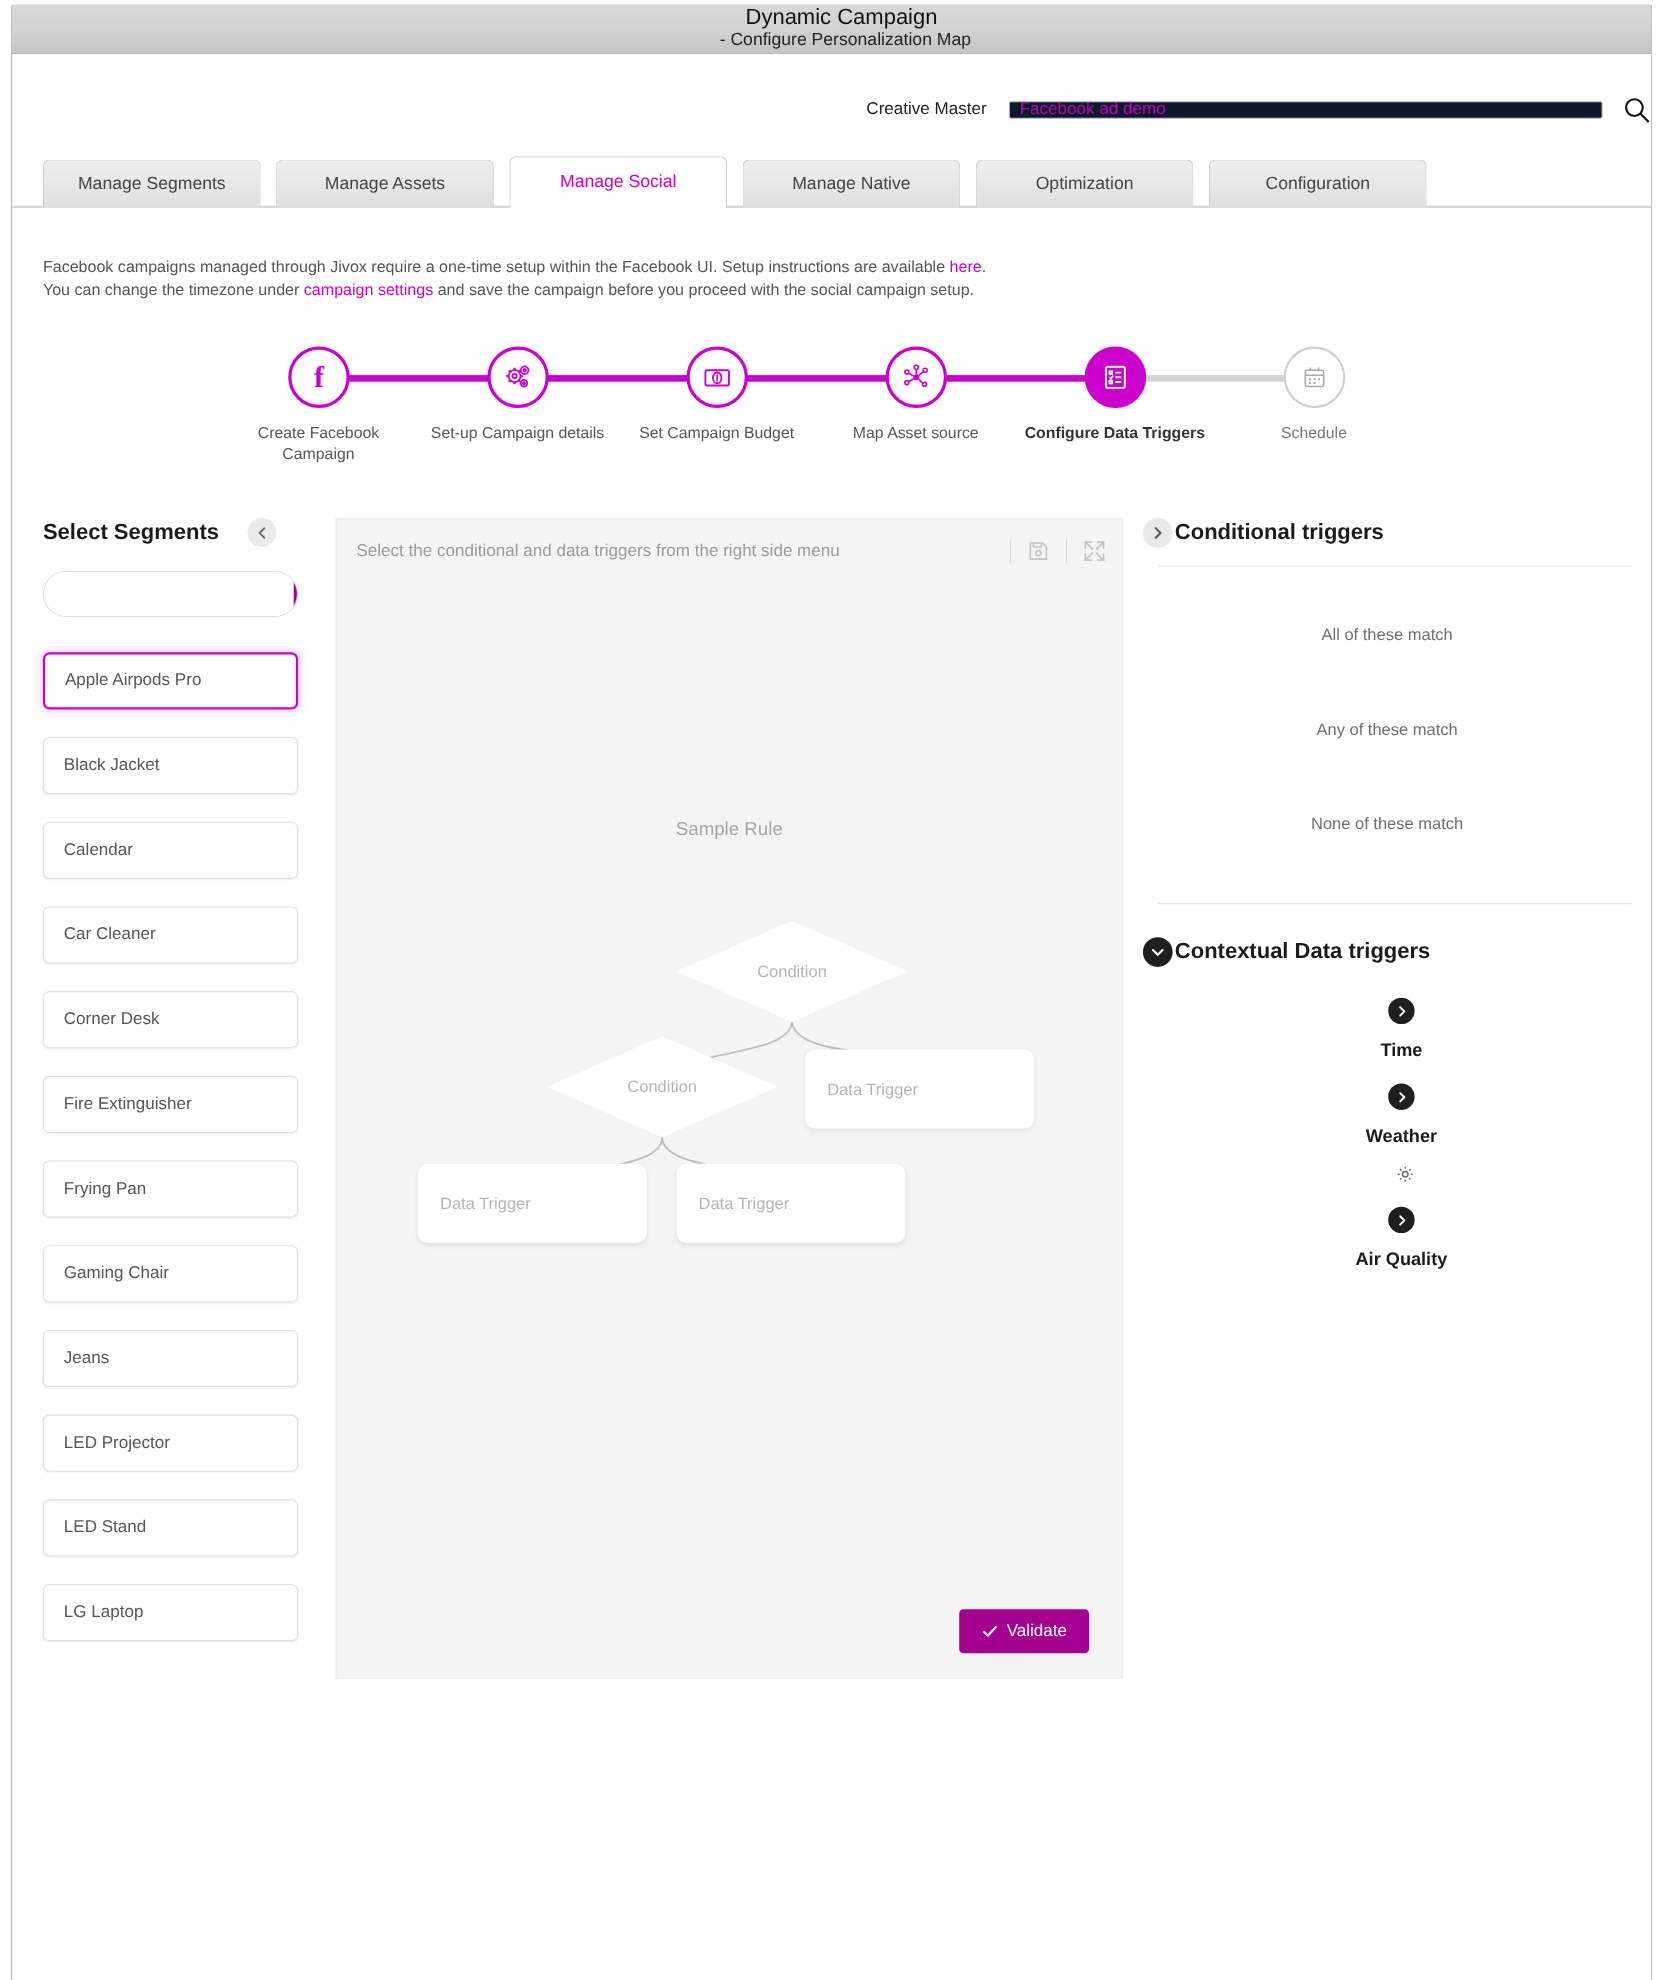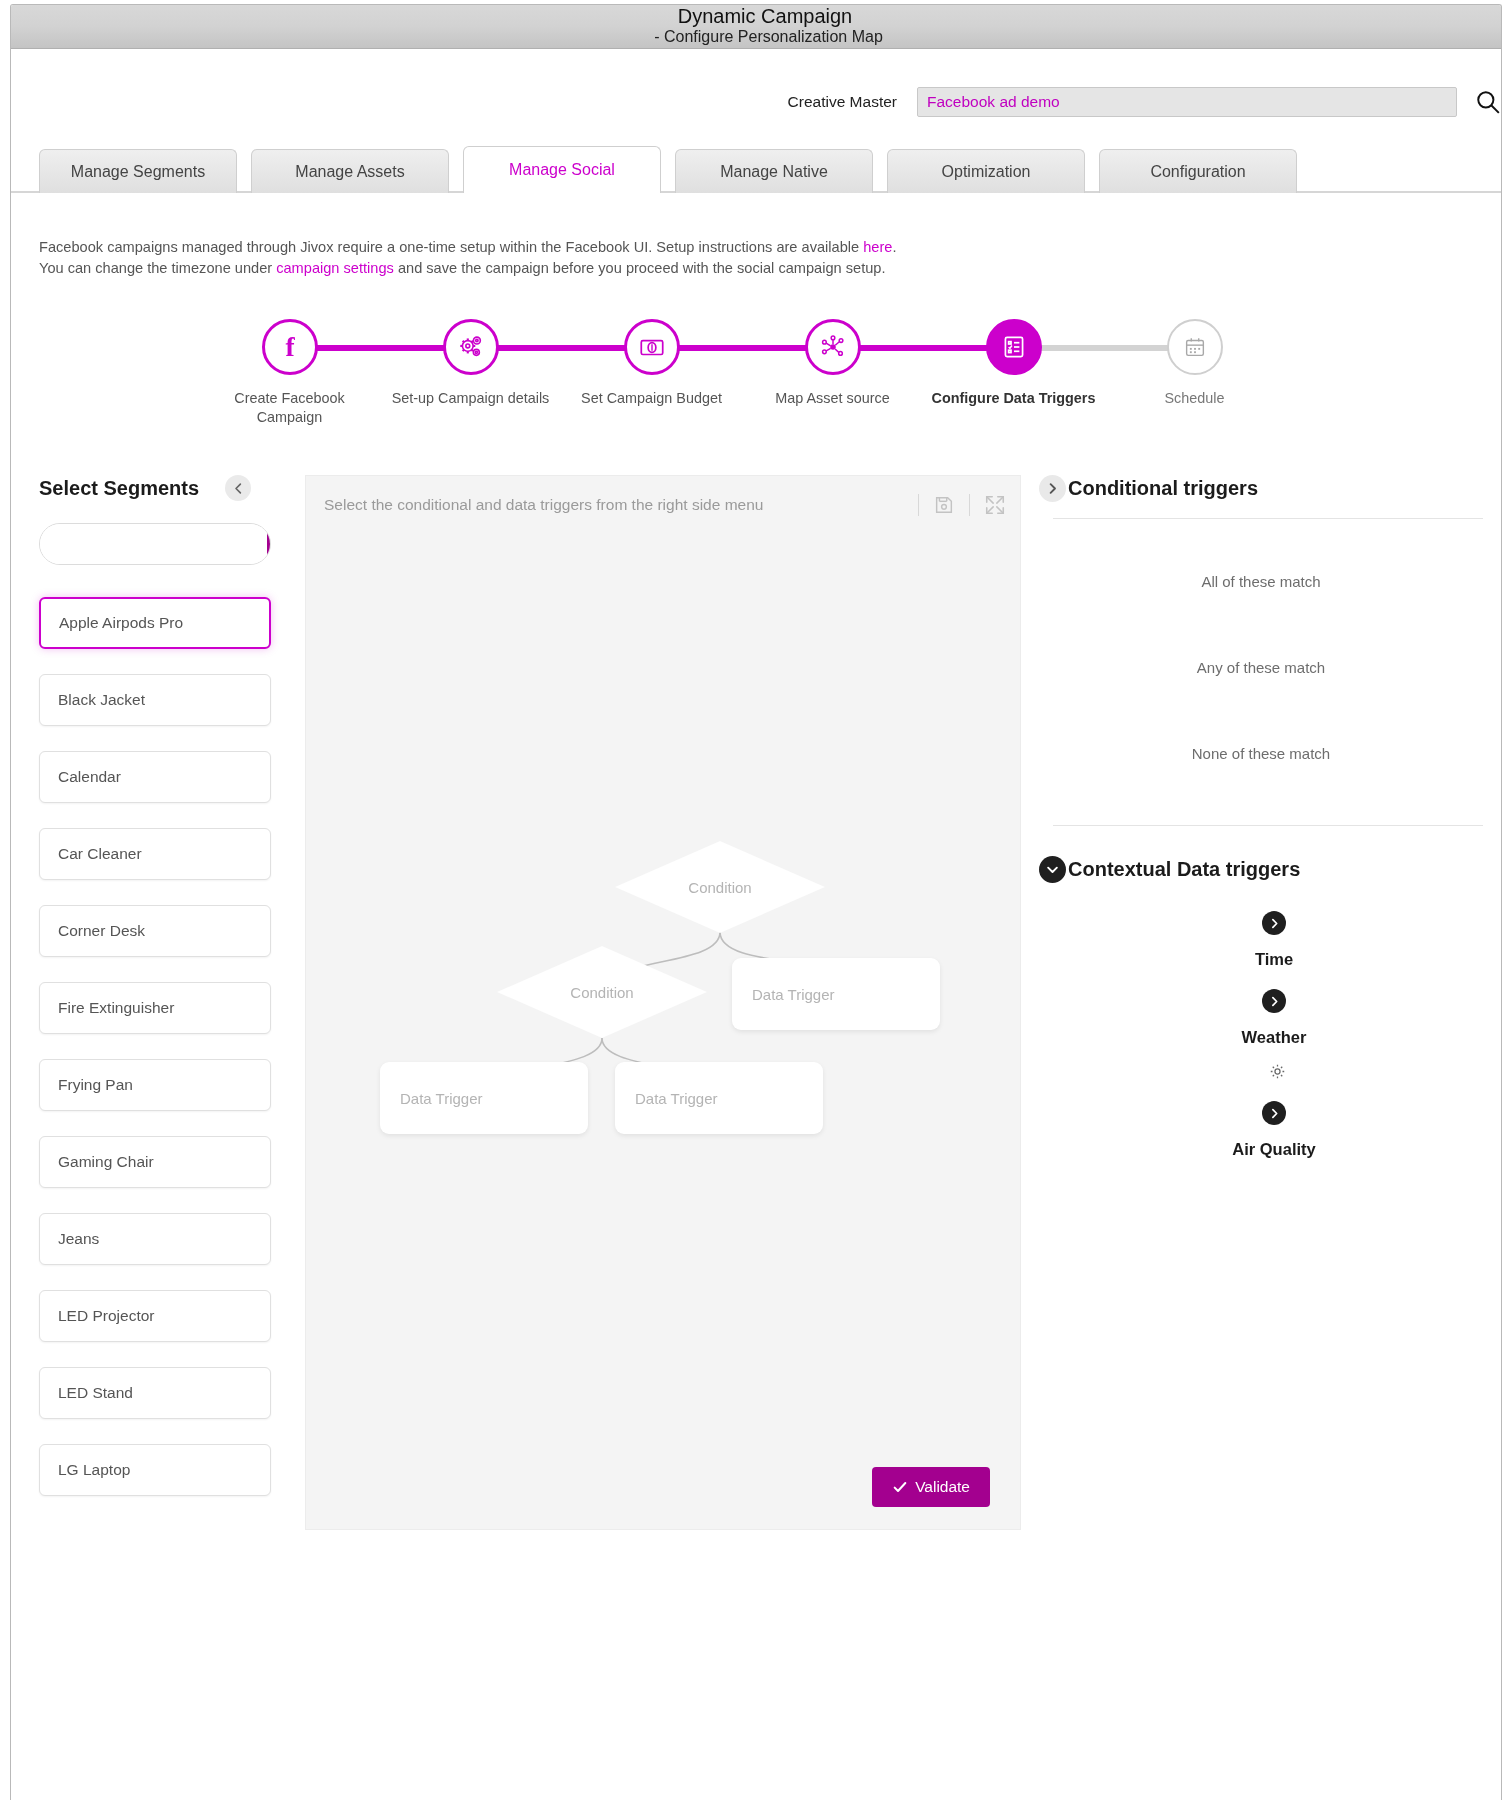--- a/index.html
+++ b/index.html
@@ -28,23 +28,23 @@
     padding-left:18px;
     flex-direction:column;
   }
   #titlebar .t-main { font-size:20px; color:#111; }
   #titlebar .t-sub  { font-size:16px; color:#222; margin-left:7px; }
 
   
   .cm-row { display:flex; align-items:center; padding:38px 0 0 28px;justify-content:flex-end; }
   .cm-label { font-size:15.5px; color:#222; }
   .cm-input {
-    margin-left:20px; width:540px; height:30px;
+    margin-left:20px; width:540px; height:16px;
     border:1px solid #c8c8c8; border-radius:2px;
-    background:#e5e5e5; color:#c000c0; font-size:15.5px;
+    background:#0f172a; color:#c000c0; font-size:15.5px;
     padding:0 9px; font-family:"Liberation Sans", sans-serif;
   }
   .cm-search { margin-left:18px; width:26px; height:26px; cursor:pointer; }
 
   
   #tabs {
     margin-top:30px; padding-left:28px;
     display:flex; align-items:flex-end; gap:14px;
     border-bottom:2px solid #d6d6d6; height:46px;
     position:relative;
@@ -441,20 +441,21 @@
                   <line x1="21" y1="3" x2="14" y2="10"></line>
                 <polyline points="3,15 3,21 9,21"></polyline>
                   <line x1="3" y1="21" x2="10" y2="14"></line>
                 <polyline points="21,15 21,21 15,21"></polyline>
                   <line x1="21" y1="21" x2="14" y2="14"></line>
               </svg>
             </span>
           </span>
         </div>
 
+        <div class="sample-rule">Sample Rule</div>
 
         <svg id="edges">
           <path d="M414,456 C414,492 296,480 296,516" fill="none" stroke="#bdbdbd" stroke-width="1.6"></path>
           <path d="M414,456 C414,492 530,480 530,502" fill="none" stroke="#bdbdbd" stroke-width="1.6"></path>
           <path d="M296,562 C296,596 180,586 180,620" fill="none" stroke="#bdbdbd" stroke-width="1.6"></path>
           <path d="M296,562 C296,596 414,586 414,620" fill="none" stroke="#bdbdbd" stroke-width="1.6"></path>
         </svg>
 
         <div class="diamond" style="left:309px; top:365px;">
           <span>Condition</span>

